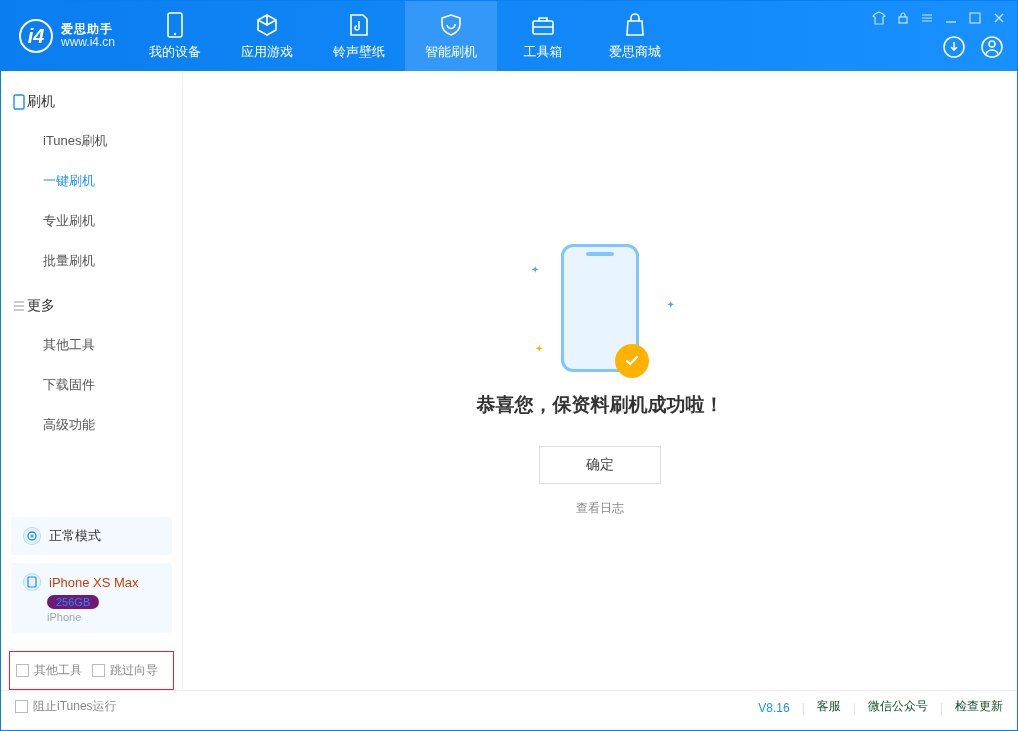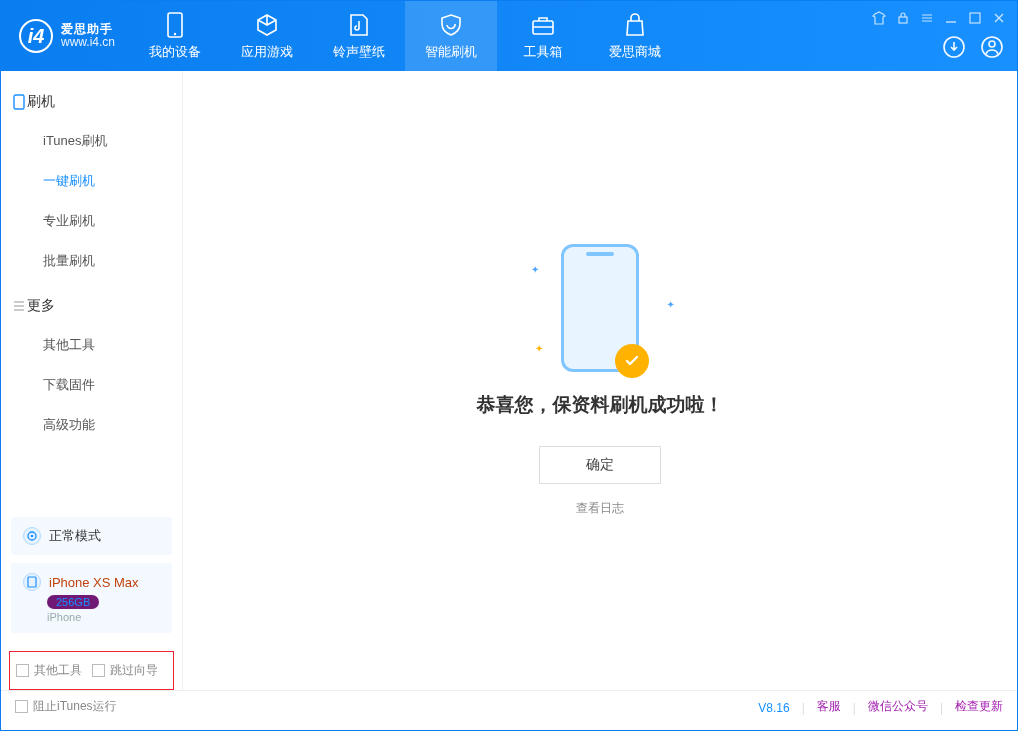--- a/index.html
+++ b/index.html
@@ -59,21 +59,21 @@
 .s1{ top:20px; left:-30px; } .s2{ top:55px; right:-36px; } .s3{ bottom:18px; left:-26px; color:#ffb300; }
 
 .main h2 { font-size:19px; color:#333; font-weight:700; margin-bottom:28px; }
 .btn-ok { border:1px solid #ddd; background:#fff; padding:9px 46px; font-size:14px; color:#444; cursor:pointer; margin-bottom:16px; }
 .link-log { font-size:12px; color:#888; cursor:pointer; }
 
 
 .footer { height:32px; border-top:1px solid #eee; display:flex; align-items:center; padding:0 14px; font-size:12px; color:#888; }
 .footer .right { margin-left:auto; display:flex; align-items:flex-end; gap:12px; }
 .footer .sep { color:#ddd; }
-.footer a { color:#a21caf; cursor:pointer; }
+.footer a { color:#14532d; cursor:pointer; }
 .ver { color:#1890ff; }
 </style>
 </head>
 <body>
 
 <div class="header">
   <div class="logo-area">
     <div class="logo-circle">i4</div>
     <div class="logo-text">
       <span class="logo-title">爱思助手</span>

